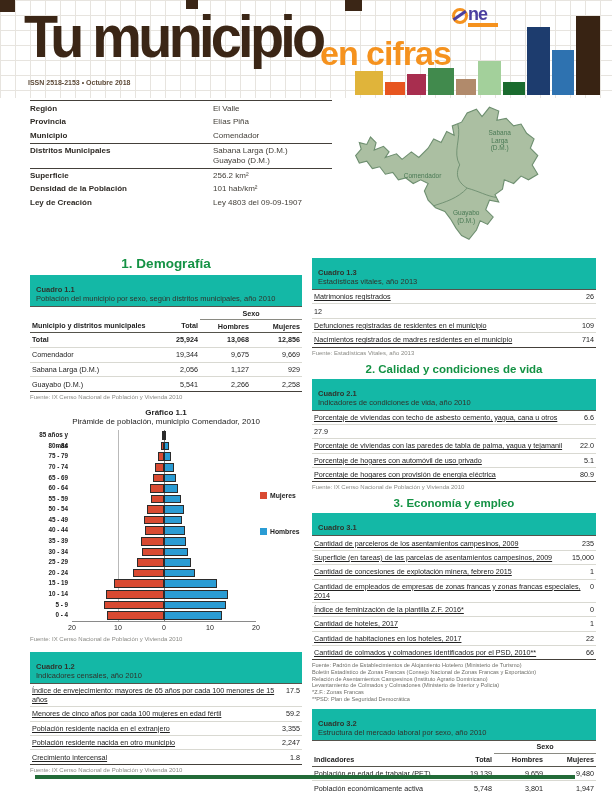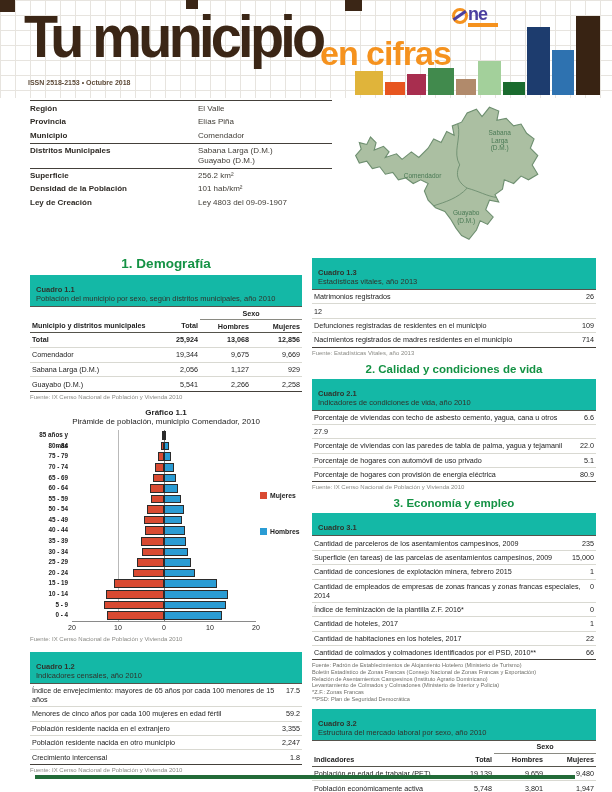--- a/index.html
+++ b/index.html
@@ -38,21 +38,21 @@
   .logo-tagline { position:absolute; left:16px; top:17px; width:30px; height:3.5px; background:#f5921e; }
   .header-bars { position:absolute; right:12px; bottom:3px; display:flex; align-items:flex-end; gap:2px; }
   .hbar { display:block; }
 
   
   .info { position:absolute; left:30px; top:100px; width:302px; font-size:8px; }
   .info-row { display:flex; padding:1.6px 0; }
   .info-row:nth-child(1) { border-top:1.5px solid #44403a; padding-top:2.5px; }
   .info-row:nth-child(4) { border-top:1.5px solid #44403a; }
   .info-row:nth-child(5) { border-top:1.5px solid #44403a; }
-  .info-label { width:168px; font-weight:bold; color:#2e2a25; }
+  .info-label { width:183px; font-weight:bold; color:#2e2a25; }
   .info-values { flex:1; color:#44403a; }
   .info-values div { padding-bottom:1.5px; }
 
   
   .map { position:absolute; left:340px; top:98px; width:258px; height:158px; }
   .map svg { width:100%; height:100%; }
   .map text { font-family:"Liberation Sans", sans-serif; font-size:7px; fill:#4a7a55; }
 
   
   .col-left  { position:absolute; left:30px;  top:256px; width:272px; }
@@ -63,21 +63,21 @@
   .s2, .s3 { font-size:11.5px; margin:7px 0 4px 0; }
 
   .cuadro-header { background:#14b8a6; text-align:left; padding:10px 6px 3px 6px; }
   .cuadro-title { font-size:7.5px; font-weight:bold; color:#30332c; }
   .cuadro-sub   { font-size:7.5px; color:#30332c; }
 
   .kv-table { border-top:1px solid #55534c; border-bottom:1.5px solid #44403a; }
   .kv-row { display:flex; justify-content:space-between; align-items:flex-start;
             border-top:1px solid #d9d9d2; padding:2.2px 2px; font-size:7.2px; color:#222; }
   .kv-row:first-child { border-top:none; }
-  .kv-label { flex:1; padding-right:5px; line-height:1.25; }
+  .kv-label { flex:1; padding-right:5px; line-height:1.25;text-decoration:underline; }
   .kv-value { white-space:nowrap; text-align:right; }
 
   .fuente { font-size:6px; color:#8a8a85; margin-top:2px; }
 
   
   .sx-head { display:grid; grid-template-columns:1fr 48px 102px;
              border-top:1px solid #55534c; border-bottom:1px solid #55534c;
              font-size:7.2px; font-weight:bold; color:#222; }
   .sx-label-h { align-self:end; padding:2px; }
   .sx-total-h { align-self:end; text-align:right; padding:2px; }

